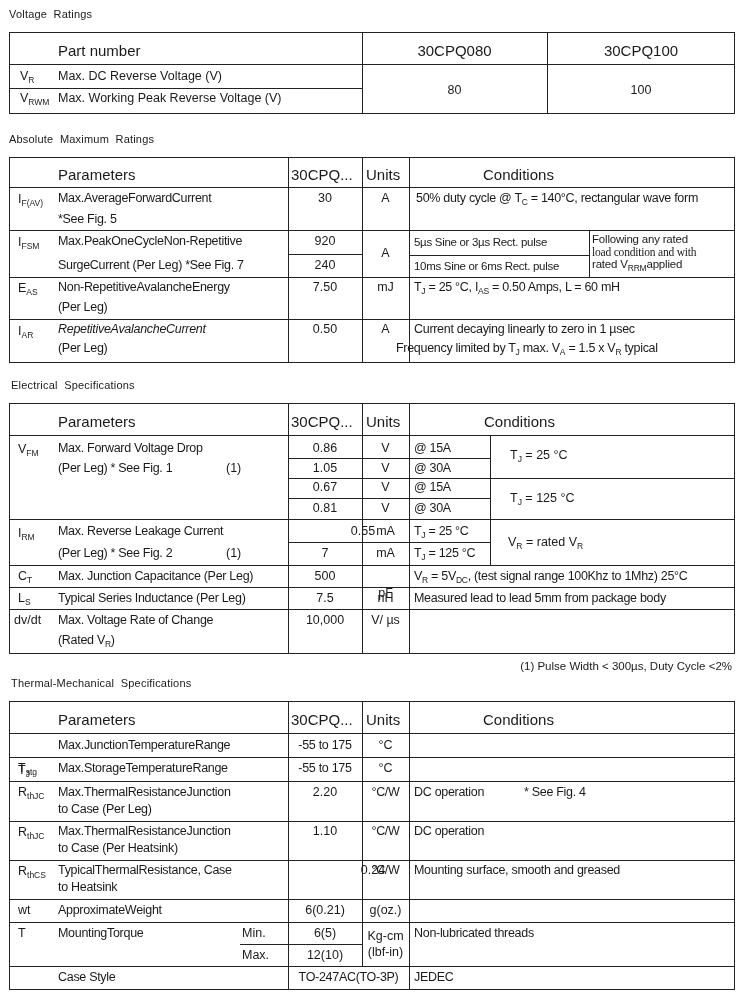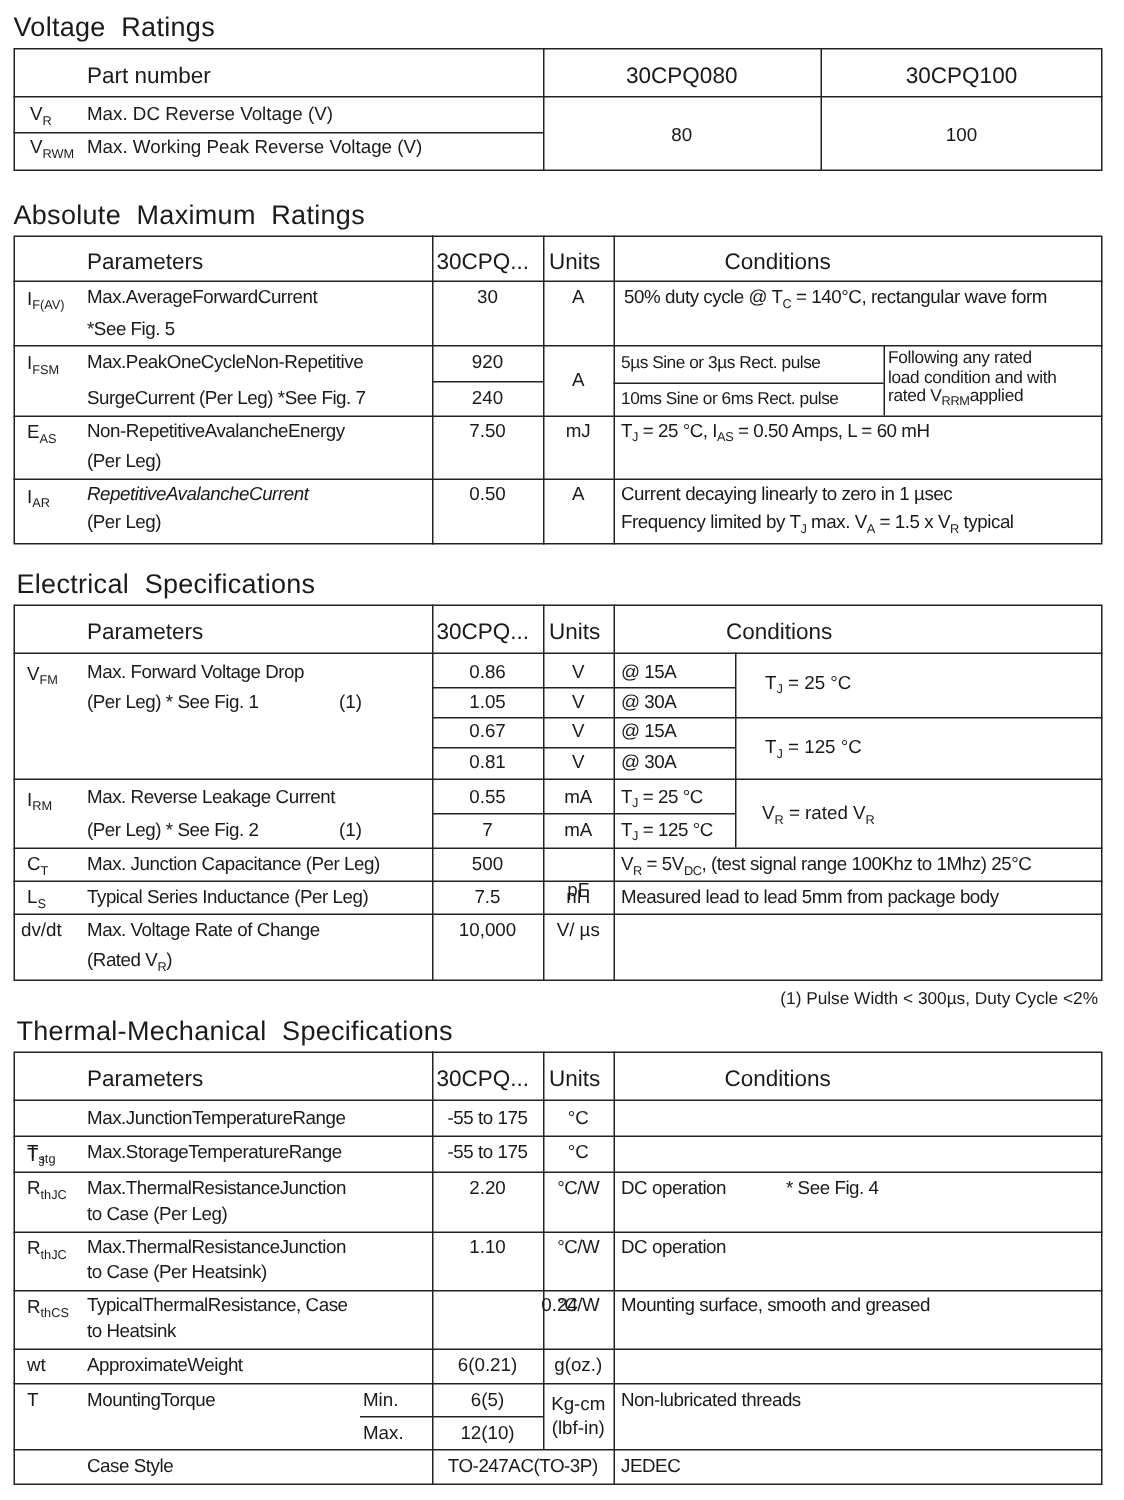--- a/index.html
+++ b/index.html
@@ -1,18 +1,18 @@
 <!DOCTYPE html>
 <html><head>
 <meta charset="utf-8">
 <style>
   html, body { margin: 0; padding: 0; background: #ffffff; }
   body { width: 749px; height: 1000px; position: relative; overflow: hidden;
          font-family: "Liberation Sans", sans-serif; color: #1a1a1a; }
-  .h { position: absolute; font-size: 18px; letter-spacing: 0.2px; white-space: pre; }
+  .h { position: absolute; font-size: 11px; letter-spacing: 0.2px; white-space: pre; }
   .box { position: absolute; border: 1px solid #222; box-sizing: border-box; }
   .hl { position: absolute; height: 0; border-top: 1px solid #222; }
   .vl { position: absolute; width: 0; border-left: 1px solid #222; }
   .t { position: absolute; font-size: 12.5px; white-space: nowrap; line-height: 15px; }
   .th { position: absolute; font-size: 15px; white-space: nowrap; line-height: 18px; }
   .c { text-align: center; }
   .sym { position: absolute; font-size: 12.5px; white-space: nowrap; line-height: 15px; }
   .sym sub, .t sub { font-size: 8.5px; vertical-align: -3px; line-height: 0; }
   .small { font-size: 11.5px; letter-spacing: -0.2px; }
   .cond { letter-spacing: -0.3px; }
@@ -68,37 +68,37 @@
 
   <div class="sym" style="left:18px;top:235px;"><span>I</span><sub>FSM</sub></div>
   <div class="t cond" style="left:58px;top:234px;">Max.PeakOneCycleNon-Repetitive</div>
   <div class="t cond" style="left:58px;top:258px;">SurgeCurrent (Per Leg) *See Fig. 7</div>
   <div class="t c" style="left:288px;top:234px;width:74px;">920</div>
   <div class="t c" style="left:288px;top:258px;width:74px;">240</div>
   <div class="t c" style="left:362px;top:246px;width:47px;">A</div>
   <div class="t small cond" style="left:414px;top:235px;">5µs Sine or 3µs Rect. pulse</div>
   <div class="t small cond" style="left:414px;top:259px;">10ms Sine or 6ms Rect. pulse</div>
   <div class="t small" style="left:592px;top:233px;line-height:12px;">Following any rated</div>
-  <div class="t small" style="left:592px;top:246px;line-height:12px;">load condition and with</div>
+  <div class="t small" style="left:592px;top:246px;line-height:12px;font-family:Liberation Serif, serif;">load condition and with</div>
   <div class="t small" style="left:592px;top:258px;line-height:12px;"><span>rated V</span><sub>RRM</sub><span>applied</span></div>
 
   <div class="sym" style="left:18px;top:281px;"><span>E</span><sub>AS</sub></div>
   <div class="t cond" style="left:58px;top:280px;">Non-RepetitiveAvalancheEnergy</div>
   <div class="t cond" style="left:58px;top:300px;">(Per Leg)</div>
   <div class="t c" style="left:288px;top:280px;width:74px;">7.50</div>
   <div class="t c" style="left:362px;top:280px;width:47px;">mJ</div>
   <div class="t cond" style="left:414px;top:280px;"><span>T</span><sub>J</sub><span> = 25 °C, I</span><sub>AS</sub><span> = 0.50 Amps, L = 60 mH</span></div>
 
   <div class="sym" style="left:18px;top:324px;"><span>I</span><sub>AR</sub></div>
   <div class="t cond" style="left:58px;top:322px;font-style:italic;">RepetitiveAvalancheCurrent</div>
   <div class="t cond" style="left:58px;top:341px;">(Per Leg)</div>
   <div class="t c" style="left:288px;top:322px;width:74px;">0.50</div>
   <div class="t c" style="left:362px;top:322px;width:47px;">A</div>
   <div class="t cond" style="left:414px;top:322px;">Current decaying linearly to zero in 1 µsec</div>
-  <div class="t cond" style="left:414px;top:341px;"><span>Frequency limited by T</span><sub>J</sub><span> max. V</span><sub>A</sub><span> = 1.5 x V</span><sub>R</sub><span> typical</span></div>
+  <div class="t cond" style="left:396px;top:341px;"><span>Frequency limited by T</span><sub>J</sub><span> max. V</span><sub>A</sub><span> = 1.5 x V</span><sub>R</sub><span> typical</span></div>
 </div>
 
 <div class="h" style="left:11px;top:379px;">Electrical  Specifications</div>
 <div>
   <div class="box" style="left:9px;top:403px;width:726px;height:251px;"></div>
   <div class="hl" style="left:9px;top:435px;width:726px;"></div>
   <div class="hl" style="left:288px;top:458px;width:202px;"></div>
   <div class="hl" style="left:288px;top:478px;width:447px;"></div>
   <div class="hl" style="left:288px;top:498px;width:202px;"></div>
   <div class="hl" style="left:9px;top:519px;width:726px;"></div>
@@ -133,21 +133,21 @@
   <div class="t c" style="left:288px;top:501px;width:74px;">0.81</div>
   <div class="t c" style="left:362px;top:501px;width:47px;">V</div>
   <div class="t cond" style="left:414px;top:501px;">@ 30A</div>
   <div class="t" style="left:510px;top:448px;"><span>T</span><sub>J</sub><span> =   25 °C</span></div>
   <div class="t" style="left:510px;top:491px;"><span>T</span><sub>J</sub><span> = 125 °C</span></div>
 
   <div class="sym" style="left:18px;top:526px;"><span>I</span><sub>RM</sub></div>
   <div class="t cond" style="left:58px;top:524px;">Max. Reverse Leakage Current</div>
   <div class="t cond" style="left:58px;top:546px;">(Per Leg)  * See Fig. 2</div>
   <div class="t" style="left:226px;top:546px;">(1)</div>
-  <div class="t c" style="left:288px;top:524px;width:74px;">0.55</div>
+  <div class="t c" style="left:288px;top:524px;width:74px;padding-left:38px;">0.55</div>
   <div class="t c" style="left:362px;top:524px;width:47px;">mA</div>
   <div class="t cond" style="left:414px;top:524px;"><span>T</span><sub>J</sub><span> =   25 °C</span></div>
   <div class="t c" style="left:288px;top:546px;width:74px;">7</div>
   <div class="t c" style="left:362px;top:546px;width:47px;">mA</div>
   <div class="t cond" style="left:414px;top:546px;"><span>T</span><sub>J</sub><span> = 125 °C</span></div>
   <div class="t" style="left:508px;top:535px;"><span>V</span><sub>R</sub><span> = rated V</span><sub>R</sub></div>
 
   <div class="sym" style="left:18px;top:569px;"><span>C</span><sub>T</sub></div>
   <div class="t cond" style="left:58px;top:569px;">Max. Junction Capacitance  (Per Leg)</div>
   <div class="t c" style="left:288px;top:569px;width:74px;">500</div>

